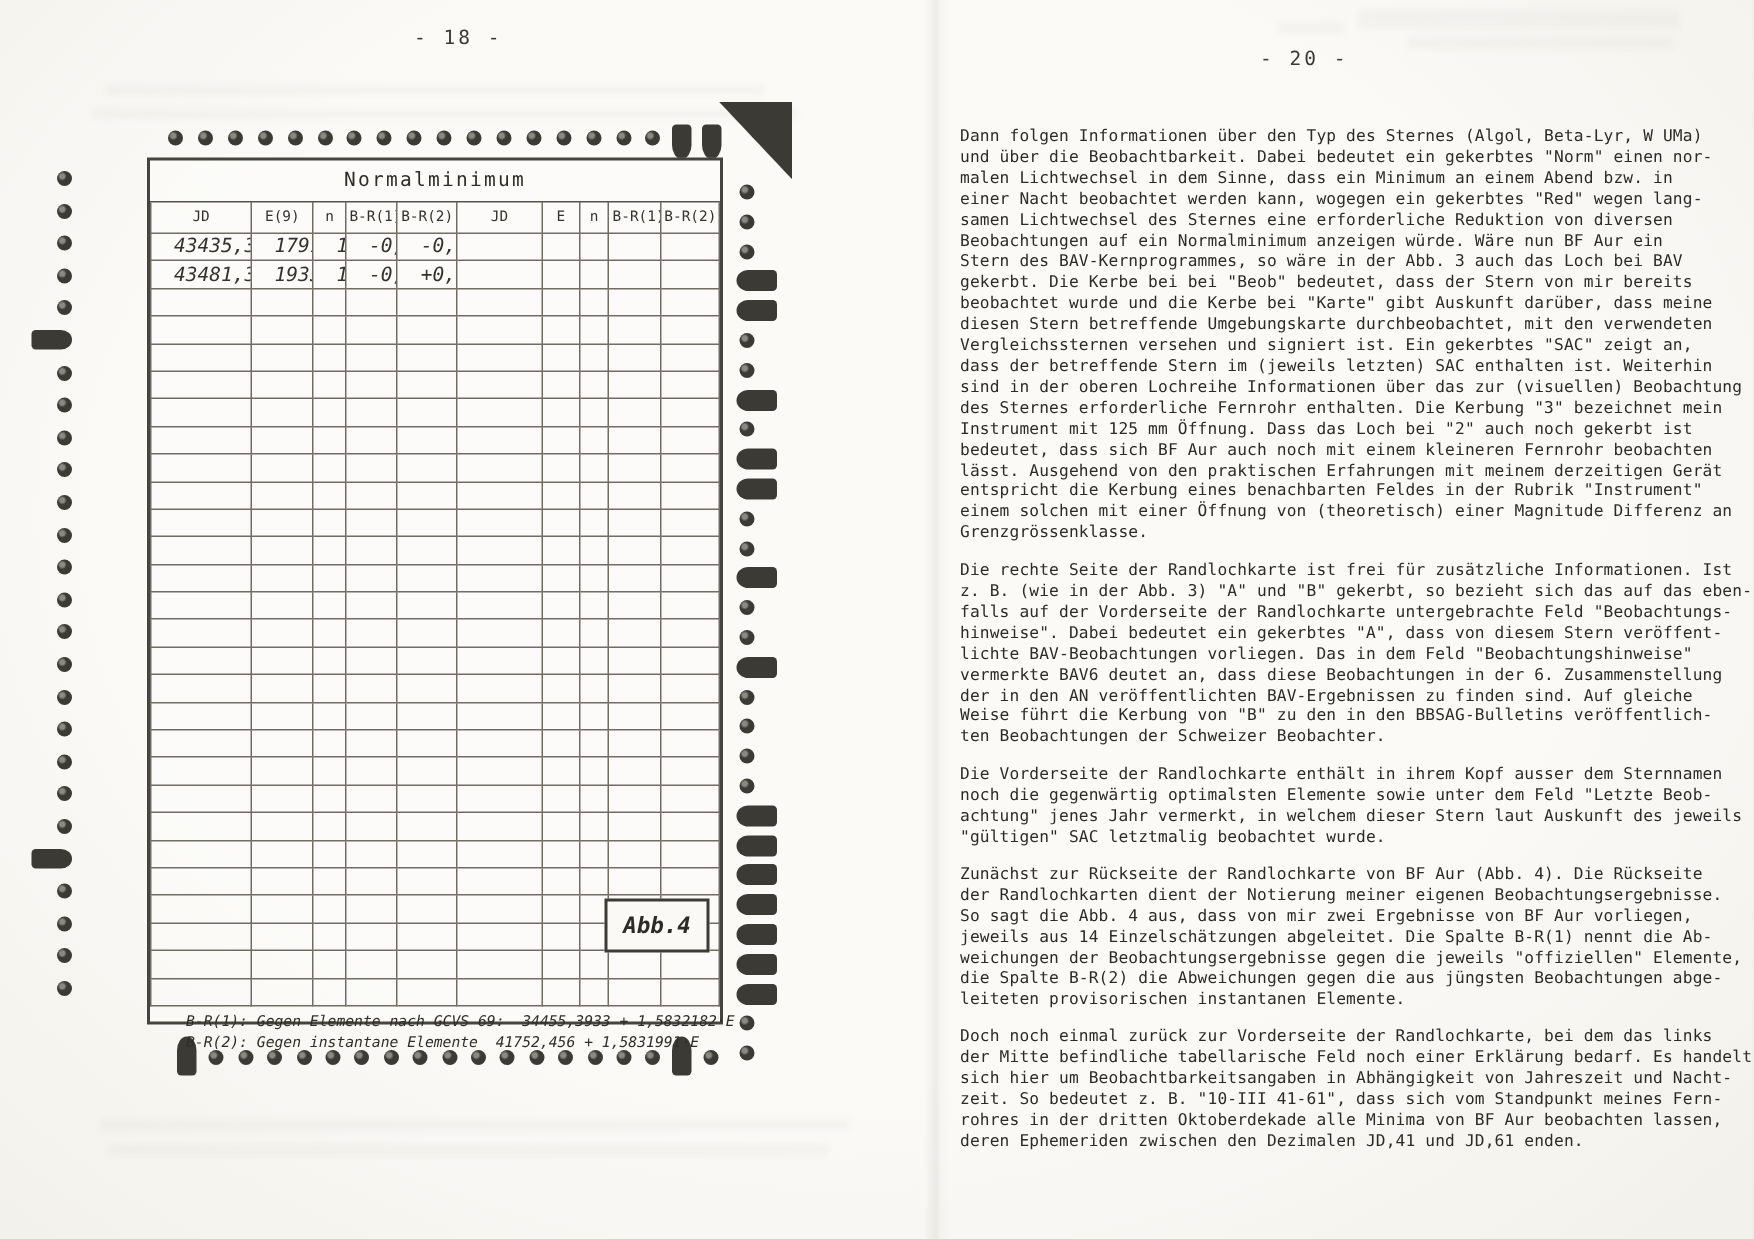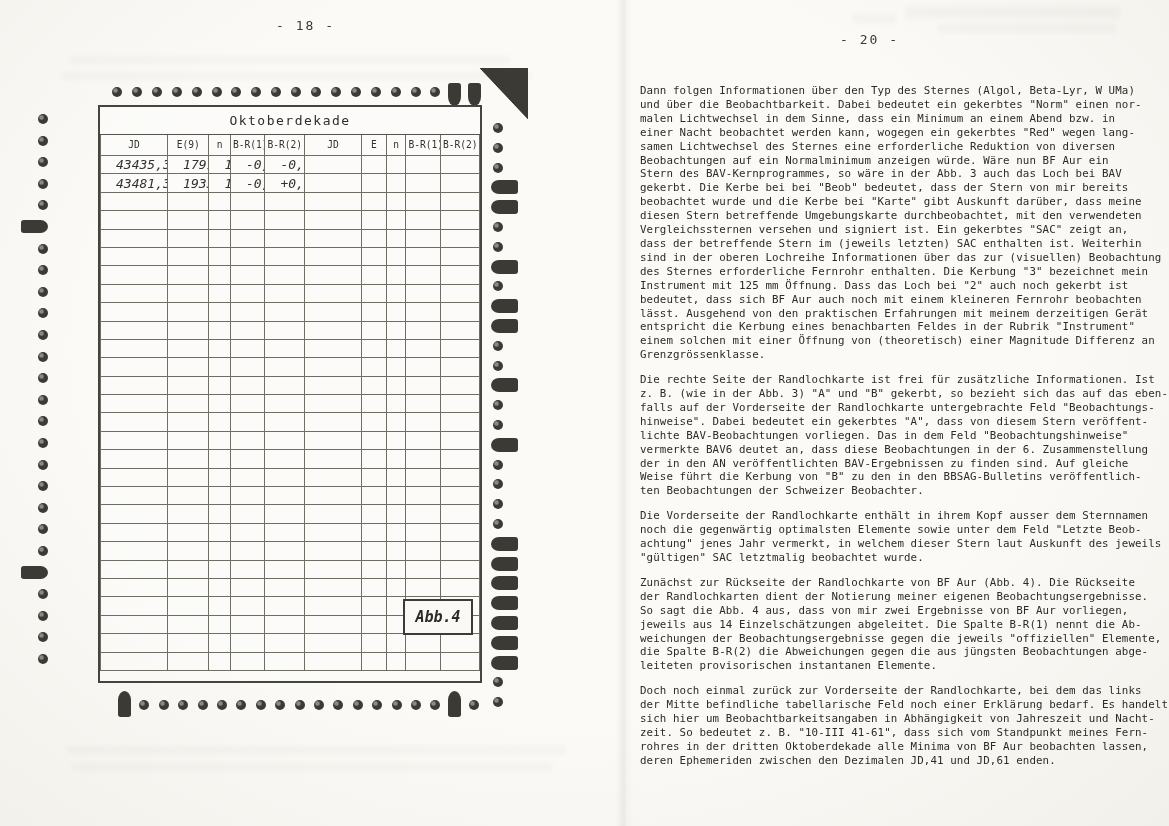--- a/index.html
+++ b/index.html
@@ -189,21 +189,21 @@
         <col style="width:9.1%">
           <col style="width:10.4%">
           <col style="width:15.1%">
         <col style="width:6.5%">
           <col style="width:5.2%">
           <col style="width:9.1%">
           <col style="width:10.3%">
       </colgroup>
       <tbody id="obs-tbody">
           <tr class="title-row">
-            <td colspan="10">Oktoberdekade</td>
+            <td colspan="10">Normalminimum</td>
           </tr>
           <tr class="head-row">
             <td>JD</td>
             <td>E(9)</td>
             <td>n</td>
             <td>B-R(1)</td>
             <td>B-R(2)</td>
             <td>JD</td>
             <td>E</td>
             <td>n</td>
@@ -542,20 +542,22 @@
             <td></td>
             <td></td>
             <td></td>
             <td></td>
             <td></td>
             <td></td>
           </tr>
         </tbody>
     </table>
     <div class="card-footer" id="card-footer">
+        <div>B-R(1): Gegen Elemente nach GCVS 69:  34455,3933 + 1,5832182·E</div>
+        <div>B-R(2): Gegen instantane Elemente  41752,456 + 1,5831991·E</div>
       </div>
     <div class="abb-box">
       <span>Abb.4</span>
     </div>
   </div>
 
   <div class="gutter"></div>
 
   <div class="page-number" id="pn-right">- 20 -</div>
   <div id="text-column">

